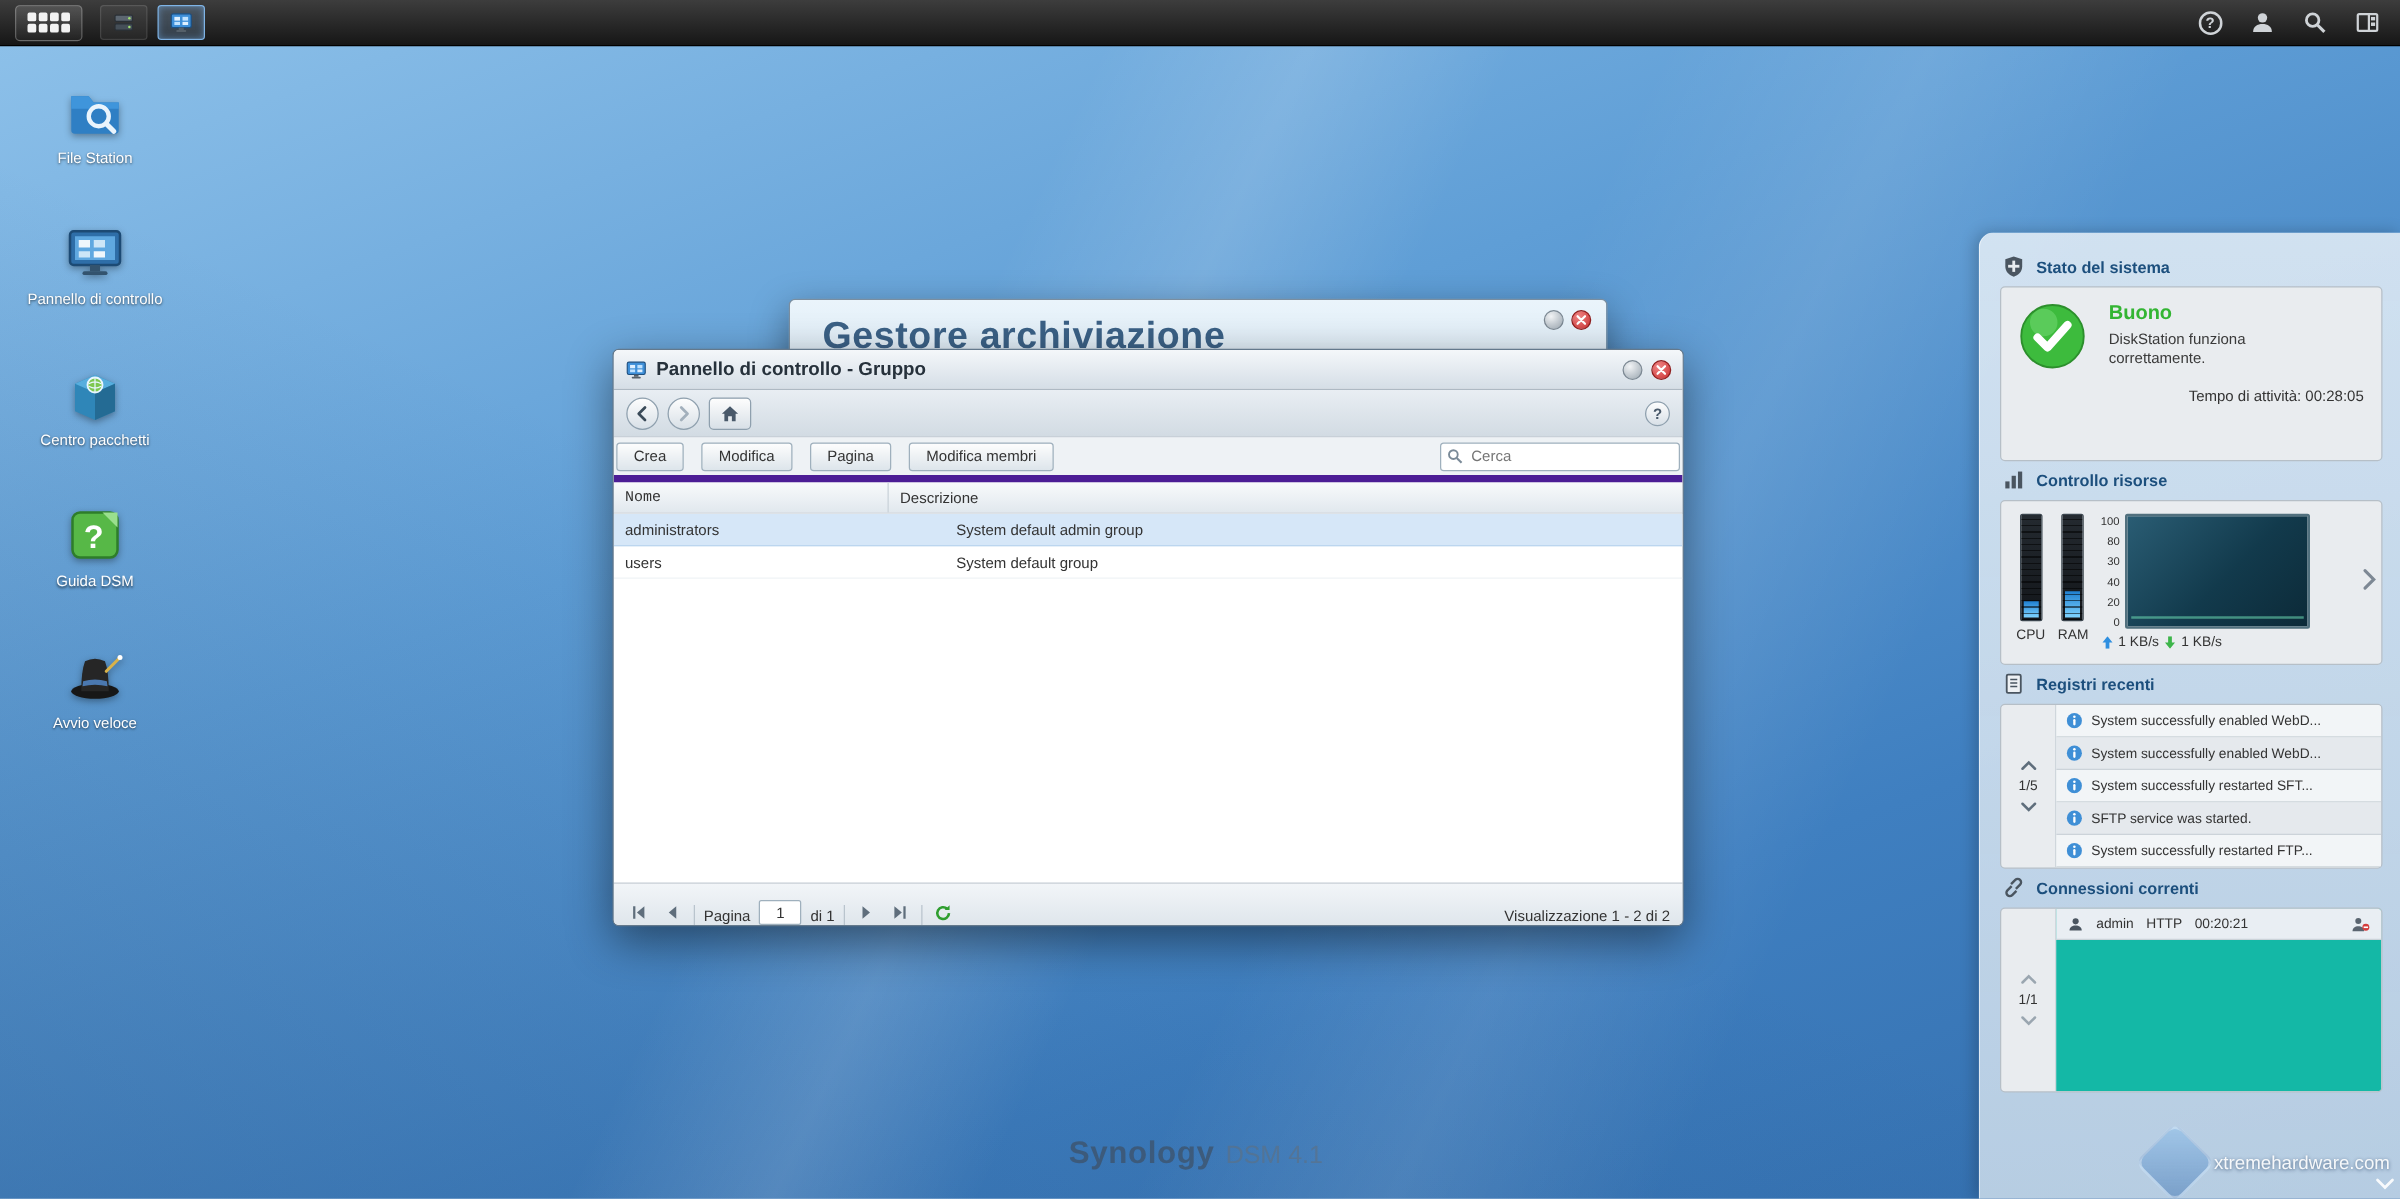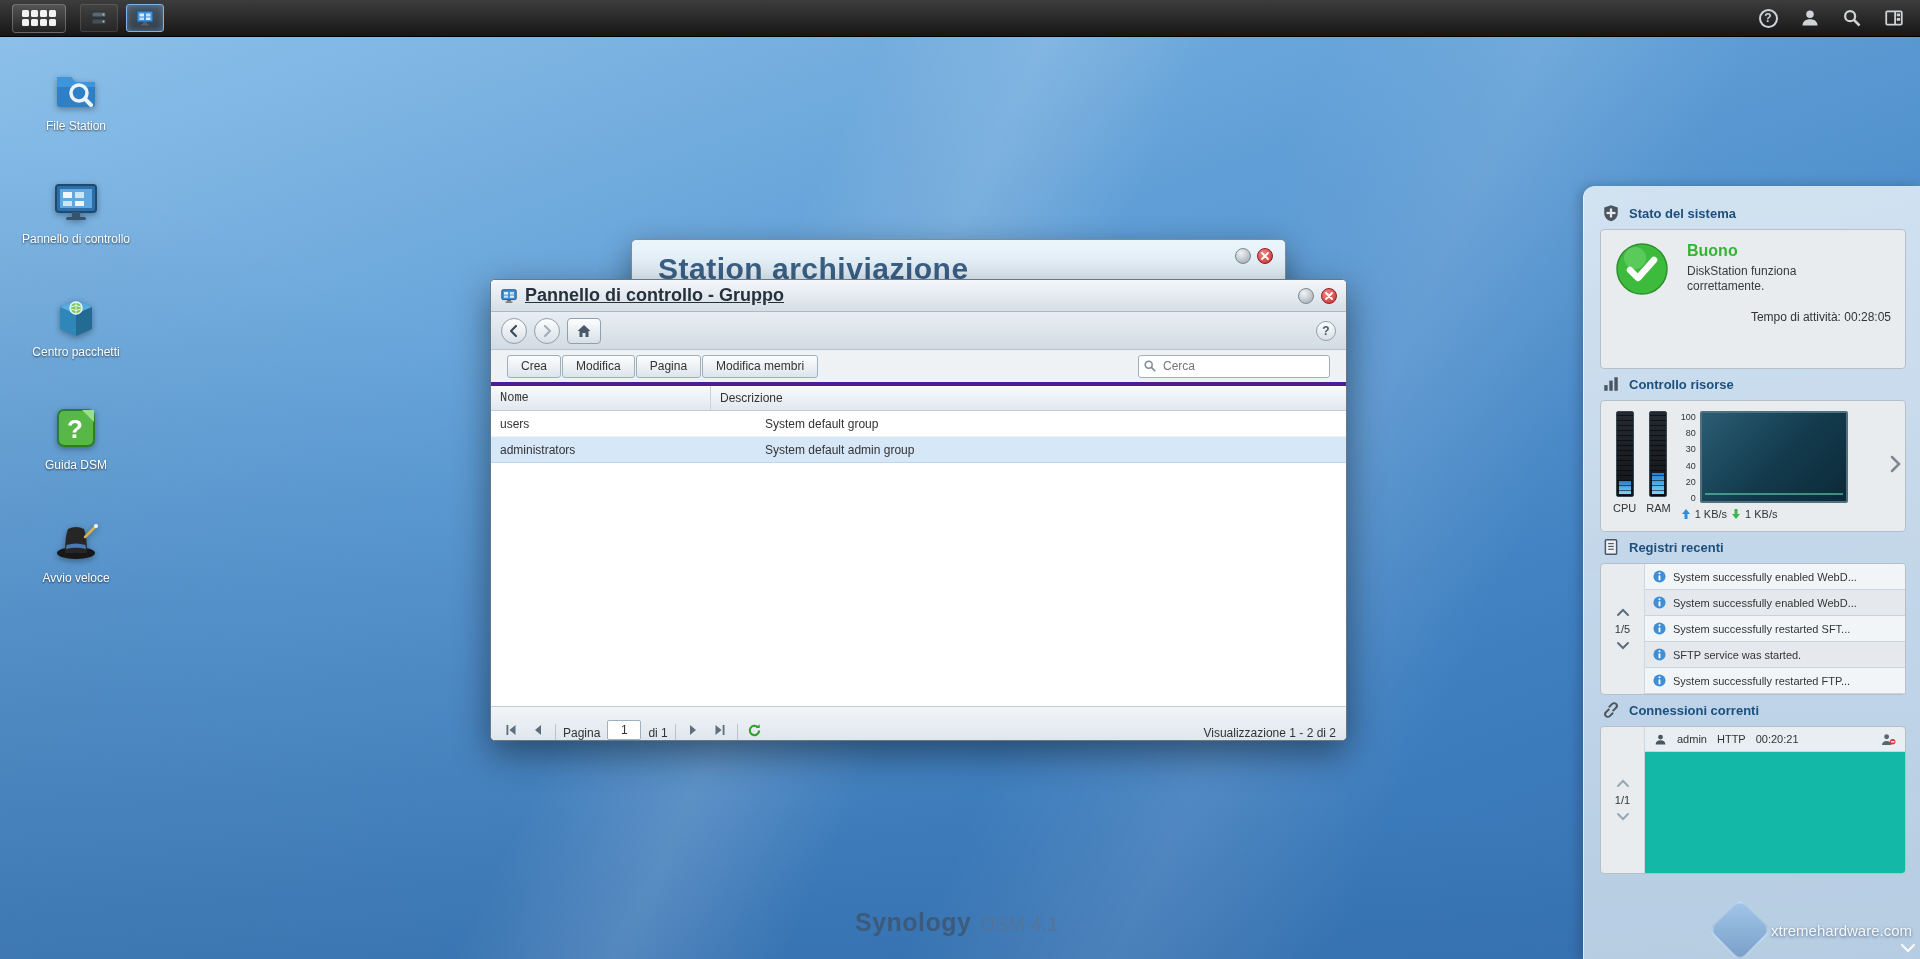--- a/index.html
+++ b/index.html
@@ -51,32 +51,32 @@
     border:1px solid #7a8ea0; border-radius:5px; box-shadow:0 10px 30px rgba(0,0,0,0.4); }
   .storage-title { position:absolute; left:26px; top:12px; font-size:30px; font-weight:bold;
     color:#3b6186; letter-spacing:0.5px; }
   .storage-btns { position:absolute; top:8px; right:12px; display:flex; gap:6px; }
   
   .cp-window { position:absolute; left:490px; top:279px; width:857px; height:462px; z-index:10;
     background:#fff; border:1px solid #64798c; border-radius:5px;
     box-shadow:0 12px 36px rgba(0,0,0,0.45); display:flex; flex-direction:column; overflow:hidden;}
   .cp-titlebar { height:32px; flex:0 0 32px; background:linear-gradient(#f4f7fa, #d5dee6);
     border-bottom:1px solid #aeb9c3; display:flex; align-items:center; padding:0 9px; gap:7px; }
-  .cp-title { font-size:18px; font-weight:bold; color:#26313b; flex:1;text-decoration:underline; }
+  .cp-title { font-size:15px; font-weight:bold; color:#26313b; flex:1; }
   .cp-navbar { height:38px; flex:0 0 38px; background:linear-gradient(#e9eef3, #d2dbe3);
     border-bottom:1px solid #b9c4cd; display:flex; align-items:center; padding:0 10px; gap:7px; }
   .nav-round { width:26px; height:26px; border-radius:50%; border:1px solid #8fa0ae;
     background:linear-gradient(#fdfdfd, #d8e0e7); display:flex; align-items:center; justify-content:center; cursor:pointer;}
   .nav-home { width:34px; height:26px; border-radius:4px; border:1px solid #8fa0ae;
     background:linear-gradient(#fdfdfd, #d8e0e7); display:flex; align-items:center; justify-content:center; cursor:pointer;}
   .nav-help { margin-left:auto; width:20px; height:20px; border-radius:50%; border:1px solid #8fa0ae;
     background:linear-gradient(#fdfdfd, #d8e0e7); display:flex; align-items:center; justify-content:center;
     font-size:12px; font-weight:bold; color:#49596a; cursor:pointer;}
-  .cp-toolbar { height:36px; flex:0 0 36px; background:#eef2f5; border-bottom:4px solid #4c1d95;
-    display:flex; align-items:center; padding:0 16px; gap:1px; }
+  .cp-toolbar { height:36px; flex:0 0 36px; background:#eef2f5; border-bottom:6px solid #4c1d95;
+    display:flex; align-items:center; padding:0 2px; gap:14px; }
   .tb-btn { height:23px; padding:0 13px; font-size:12px; color:#333; cursor:pointer;
     border:1px solid #9fb0bd; border-radius:3px; background:linear-gradient(#fdfdfd, #dde5eb);
     display:flex; align-items:center; }
   .search-wrap { margin-left:auto; position:relative; }
   .search-wrap input { width:192px; height:23px; border:1px solid #9fb0bd; border-radius:3px;
     padding:0 6px 0 24px; font-size:12px; color:#333; outline:none; background:#fff; }
   .search-wrap .mag { position:absolute; left:5px; top:4px; }
   .cp-thead { height:25px; flex:0 0 25px; display:flex; font-size:12px; color:#333;
     background:linear-gradient(#f8fafb, #e1e8ee); border-bottom:1px solid #c3ccd4; }
   .th { display:flex; align-items:center; padding:0 9px; cursor:pointer; }
@@ -277,21 +277,21 @@
         <path d="M14.5 28 Q24 25 33.5 28 L34 32 Q24 29.5 14 32 Z" fill="#4a78b0"></path>
         <line x1="33" y1="20" x2="44" y2="9" stroke="#d8b24a" stroke-width="2.5" stroke-linecap="round"></line>
         <circle cx="44" cy="9" r="2" fill="#fff"></circle>
       </svg>
     </span>
     <span class="lbl">Avvio veloce</span>
   </div>
 </div>
 
 <div class="storage-window">
-  <div class="storage-title">Station archiviazione</div>
+  <div class="storage-title">Gestore archiviazione</div>
   <div class="storage-btns">
     <span class="circle-btn circle-min"></span>
     <span class="circle-btn circle-close">
       <svg width="8" height="8" viewBox="0 0 8 8">
         <path d="M1 1 L7 7 M7 1 L1 7" stroke="#fff" stroke-width="1.8" stroke-linecap="round"></path>
       </svg>
     </span>
   </div>
 </div>
 
@@ -349,27 +349,27 @@
       <input placeholder="Cerca" style="">
     </span>
   </div>
 
   <div class="cp-thead">
     <span class="th th-name">Nome</span>
     <span class="th th-desc">Descrizione</span>
   </div>
 
   <div class="cp-body">
+    <div class="trow selected">
+      <span class="td-name">administrators</span>
+      <span class="td-desc">System default admin group</span>
+    </div>
     <div class="trow">
       <span class="td-name">users</span>
       <span class="td-desc">System default group</span>
-    </div>
-    <div class="trow selected">
-      <span class="td-name">administrators</span>
-      <span class="td-desc">System default admin group</span>
     </div>
   </div>
 
   <div class="cp-footer">
     <span class="pg-btn">
       <svg width="14" height="14" viewBox="0 0 14 14">
         <rect x="2.5" y="2" width="1.8" height="10" fill="#5f6e7c"></rect>
         <path d="M11.5 2 L5.5 7 L11.5 12 Z" fill="#5f6e7c"></path>
       </svg>
     </span>

